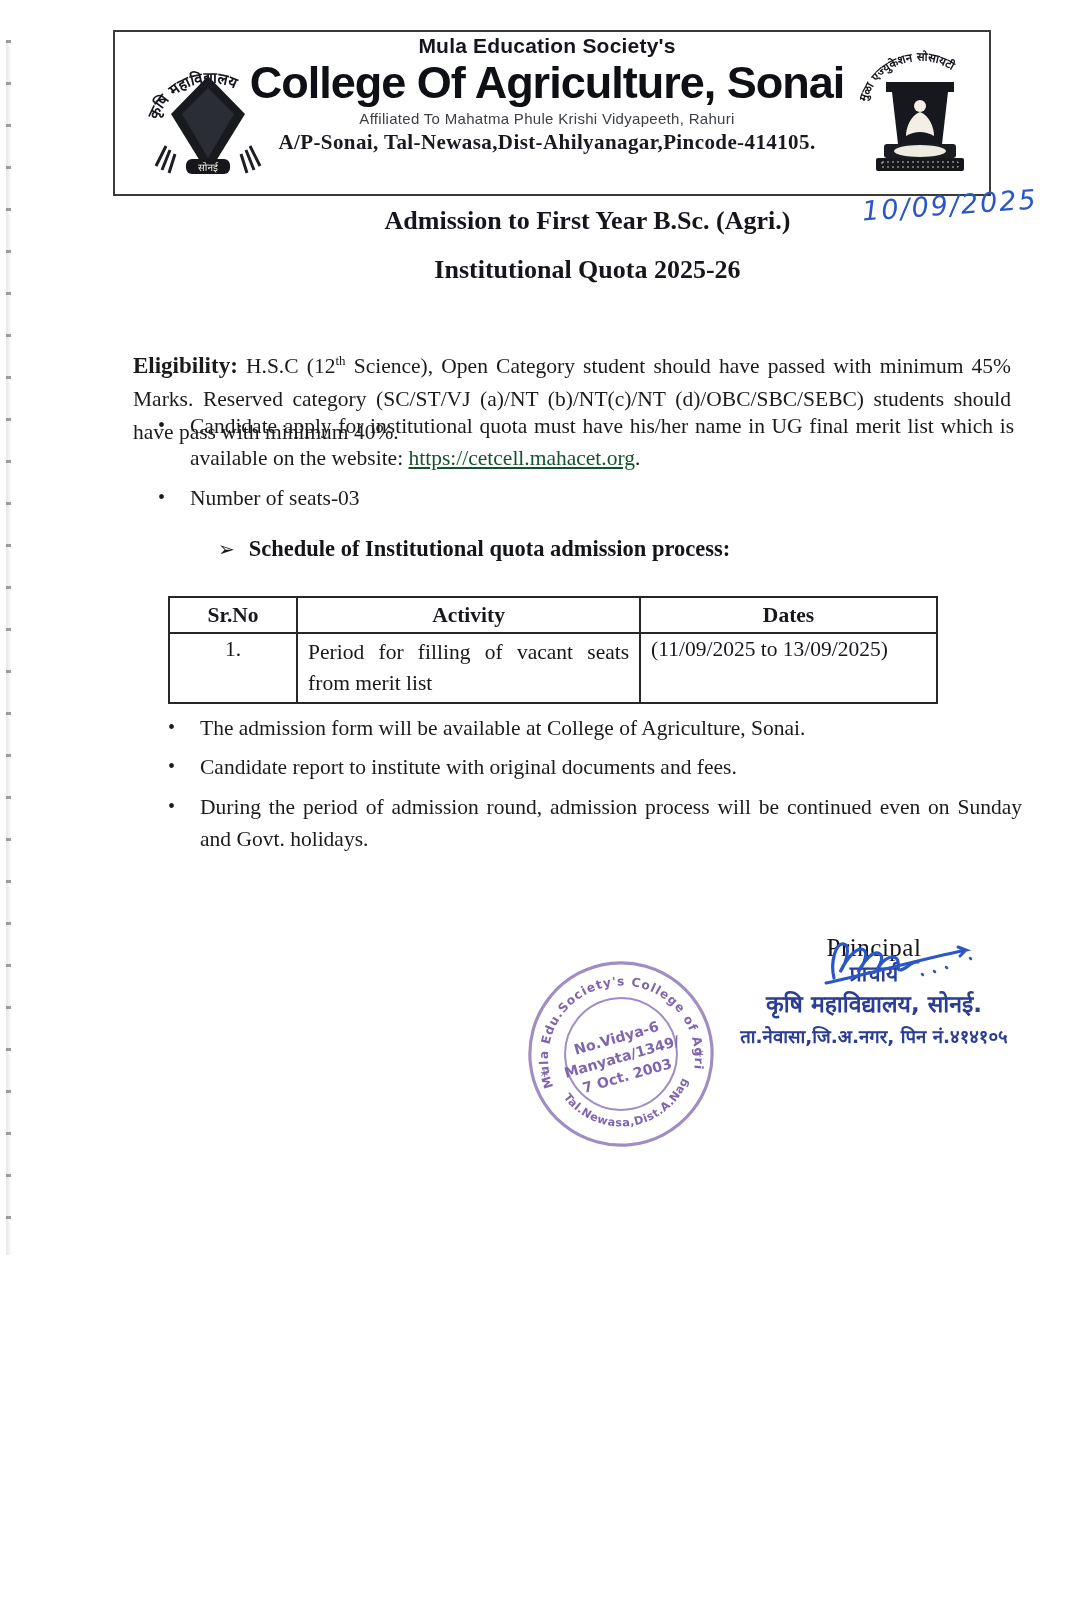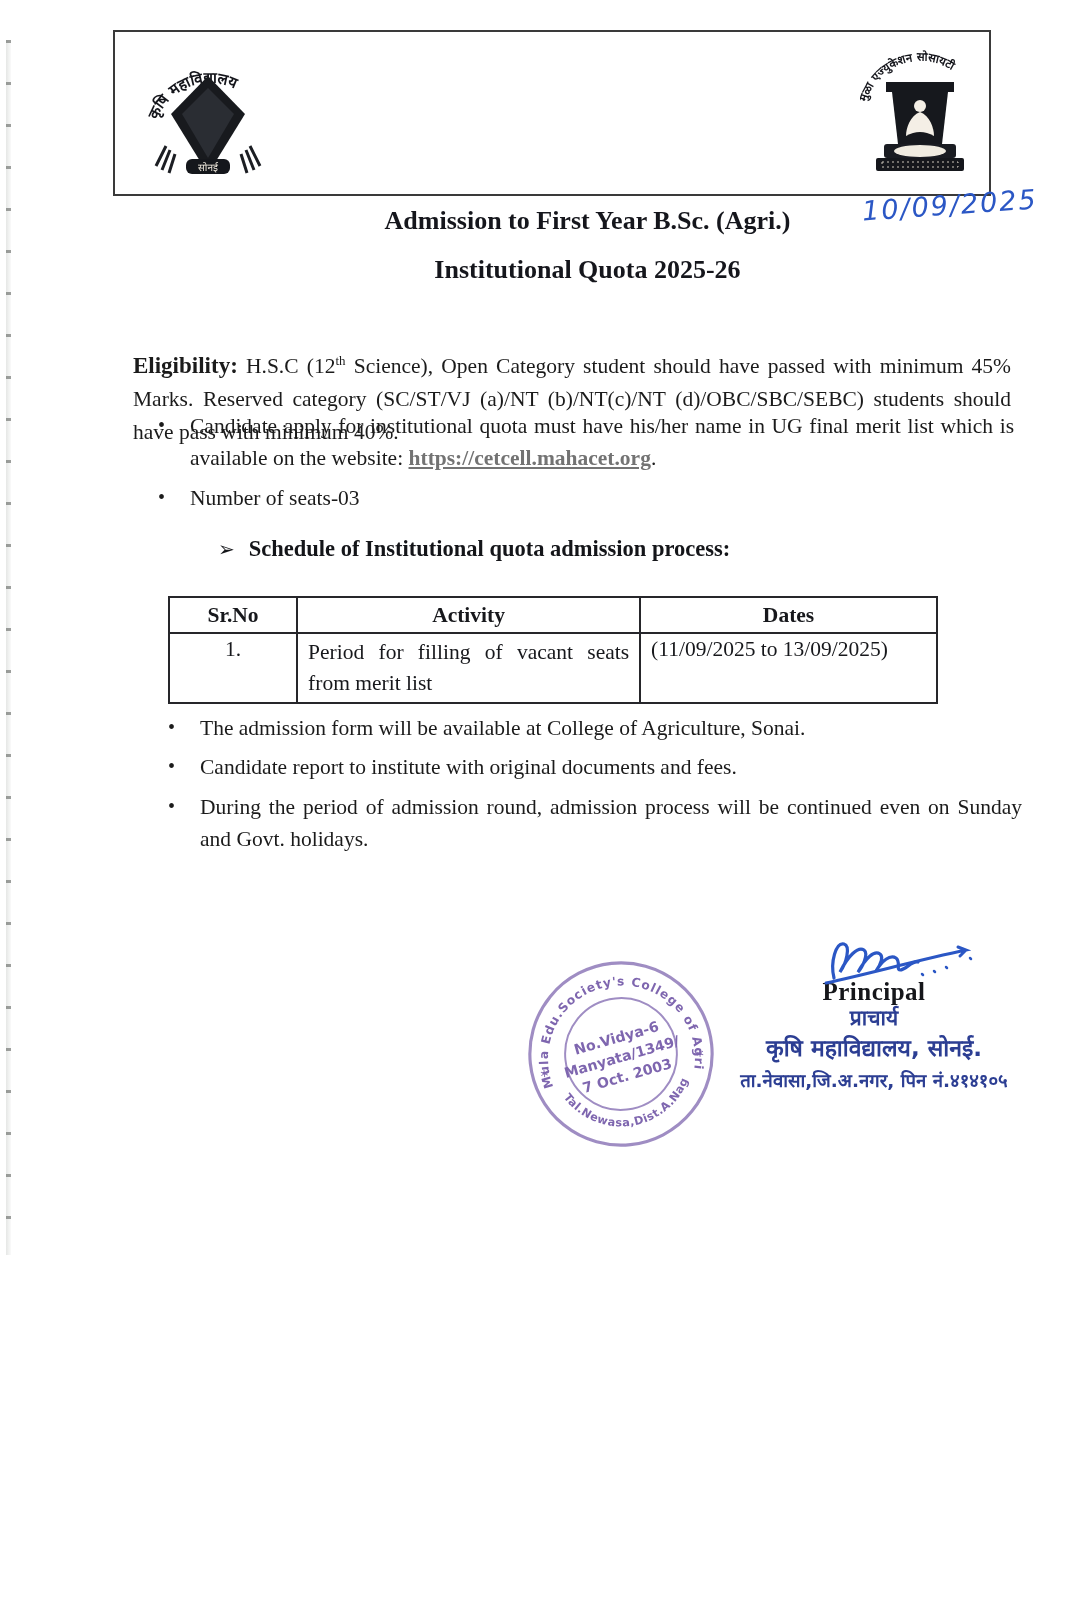--- a/index.html
+++ b/index.html
@@ -52,21 +52,21 @@
   .elig{left:133px;top:305px;width:878px;font-size:21.5px;line-height:1.53;text-align:justify;color:#1b1b1b;margin-top:43px;}
   .elig b{font-size:23px;}
   sup{font-size:60%;vertical-align:super;}
 
   
   .bullets-top{left:158px;top:410px;width:856px;}
   .bullets-bottom{left:168px;top:712px;width:854px;}
   .bullet-item{display:flex;font-size:21.5px;line-height:1.5;color:#1b1b1b;margin-bottom:7px;}
   .bullet-glyph{width:32px;flex:0 0 32px;font-size:20px;}
   .bullet-text{flex:1;text-align:justify;}
-  a.doc-link{color:#737373;text-decoration:underline;font-weight:bold;}
+  a.doc-link{color:#14532d;text-decoration:underline;}
 
   
   .sched-head{left:218px;top:536px;font-weight:700;font-size:22.5px;color:#141519;}
   .sched-arrow{font-weight:400;margin-right:14px;font-size:20px;}
 
   
   table.sched{
     left:168px;top:596px;width:770px;
     border-collapse:collapse;position:absolute;
     font-size:21.5px;color:#17181c;
@@ -77,21 +77,21 @@
   td.c-act{width:384px;text-align:justify;vertical-align:top;line-height:1.45;}
   td.c-dt{width:318px;text-align:left;vertical-align:top;}
 
   
   .stamp{left:523px;top:956px;width:196px;height:196px;transform:rotate(-6deg);opacity:.88;}
   .stamp svg{width:100%;height:100%;}
 
   
   .sig-block{left:718px;top:934px;width:312px;text-align:center;}
   .sig-svg{position:absolute;left:100px;top:0px;width:180px;height:54px;}
-  .sig-principal{margin-top:44px;font-weight:700;font-size:25px;color:#15161a;letter-spacing:.5px;}
+  .sig-principal{font-weight:400;font-size:25px;color:#15161a;letter-spacing:.5px;}
   .sig-mr1{font-family:"DejaVu Sans",sans-serif;font-weight:700;font-size:21px;color:#2c3e93;margin-top:-3px;}
   .sig-mr2{font-family:"DejaVu Sans",sans-serif;font-weight:700;font-size:23px;color:#2c3e93;}
   .sig-mr3{font-family:"DejaVu Sans",sans-serif;font-weight:700;font-size:18.5px;color:#2c3e93;margin-top:4px;}
 </style>
 </head>
 <body>
 
 <div class="abs scan-edge"></div>
 
 <div class="abs header-box">
@@ -106,20 +106,26 @@
       </text>
       <polygon points="66,30 103,68 66,128 29,68" fill="#181a1e"></polygon>
       <polygon points="66,42 92,68 66,112 40,68" fill="#2a2d33"></polygon>
       <path d="M 24,100 L 14,120 M 28,104 L 20,124 M 33,108 L 27,127" stroke="#1c1e23" stroke-width="3" fill="none"></path>
       <path d="M 108,100 L 118,120 M 104,104 L 112,124 M 99,108 L 105,127" stroke="#1c1e23" stroke-width="3" fill="none"></path>
       <rect x="44" y="113" width="44" height="15" rx="6" fill="#15171c"></rect>
       <text x="66" y="125" text-anchor="middle" font-family="DejaVu Sans" font-size="10" fill="#efe9dd">सोनई</text>
     </svg>
   </div>
 
+  <div class="abs hdr-center" style="left:127px;top:2px;">
+    <div class="hdr-society">Mula Education Society's</div>
+    <div class="hdr-college">College Of Agriculture, Sonai</div>
+    <div class="hdr-affil">Affiliated To Mahatma Phule Krishi Vidyapeeth, Rahuri</div>
+    <div class="hdr-addr">A/P-Sonai, Tal-Newasa,Dist-Ahilyanagar,Pincode-414105.</div>
+  </div>
 
   <div class="abs emblem-right" style="left:745px;top:12px;">
     <svg viewBox="0 0 120 145">
       <defs>
           <path id="arcR" d="M 6,60 A 56,56 0 0 1 114,56"></path>
         </defs>
       <text font-family="DejaVu Sans" font-size="11.5" font-weight="700" fill="#14151b">
         <textPath href="#arcR" startOffset="2">मुळा एज्युकेशन सोसायटी</textPath>
       </text>
       <rect x="26" y="38" width="68" height="10" fill="#16181d"></rect>

